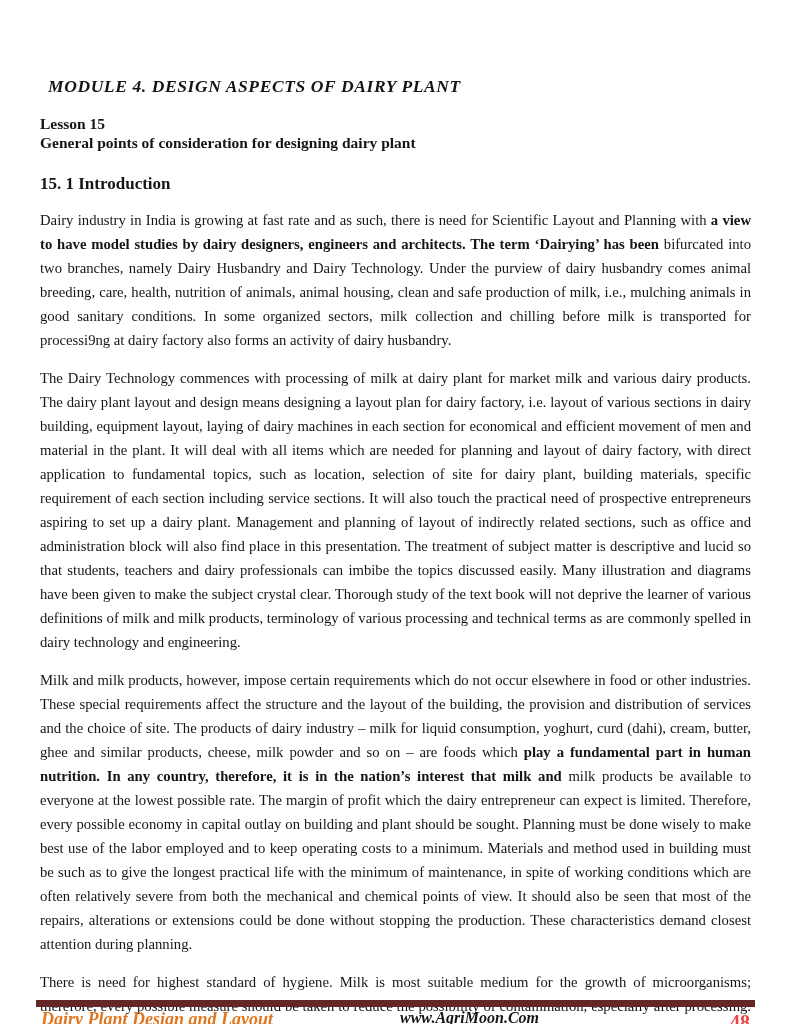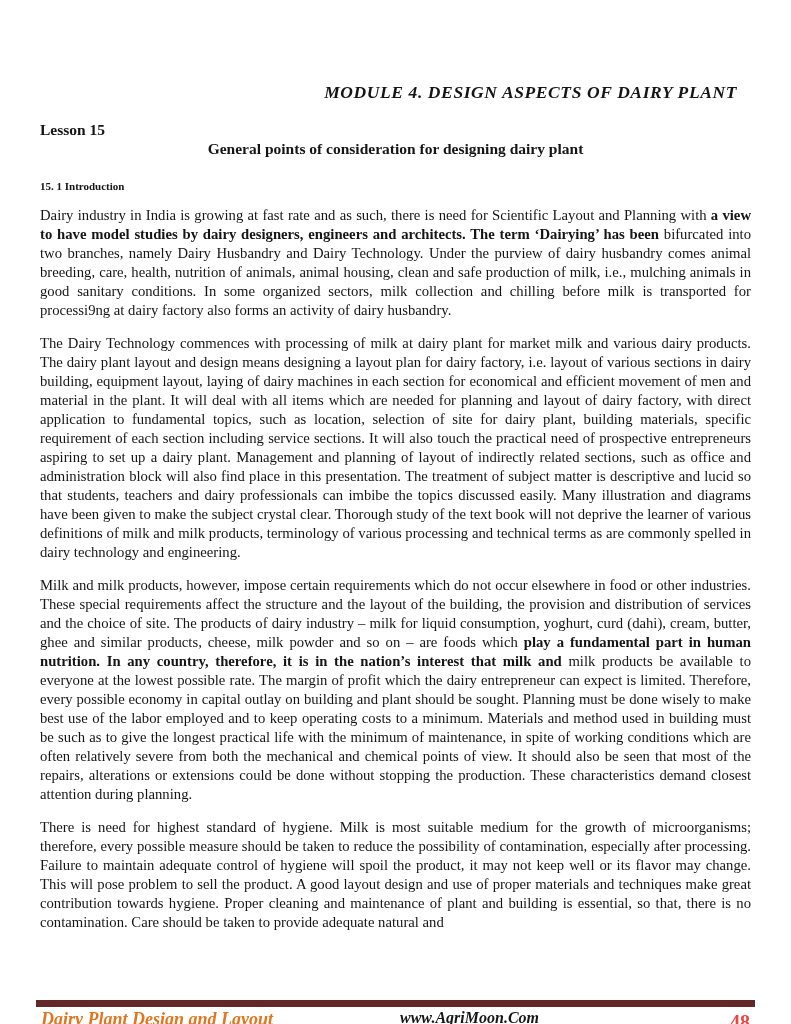--- a/index.html
+++ b/index.html
@@ -14,51 +14,50 @@
     margin: 0 auto;
     background: #ffffff;
     font-family: "Liberation Serif", serif;
     color: #151515;
     overflow: hidden;
   }
   .content {
     padding: 0 40px;
   }
   .module-title {
-    margin: 14px;
+    margin: 8px;
     padding-top: 68px;
-    text-align: right;
     font-size: 17.5px;
     font-weight: bold;
     font-style: italic;
     letter-spacing: 0.6px;
     white-space: nowrap;
   }
   .lesson-heading {
     margin: 18px 0 0 0;
     text-align: left;
     font-size: 15.5px;
     font-weight: bold;
   }
   .lesson-subheading {
     margin: 1px 0 0 0;
-    text-align: center;
+    text-align: left;
     font-size: 15.5px;
     font-weight: bold;
   }
   .section-heading {
     margin: 22px 0 0 0;
     text-align: left;
-    font-size: 11px;
+    font-size: 17px;
     font-weight: bold;
   }
   .body-text p {
     margin: 14px 0 0 0;
     font-size: 14.7px;
-    line-height: 19px;
+    line-height: 24px;
     text-align: justify;
   }
   .seg-bold {
     font-weight: bold;
   }
   .footer {
     position: absolute;
     left: 0;
     right: 0;
     bottom: 0;

